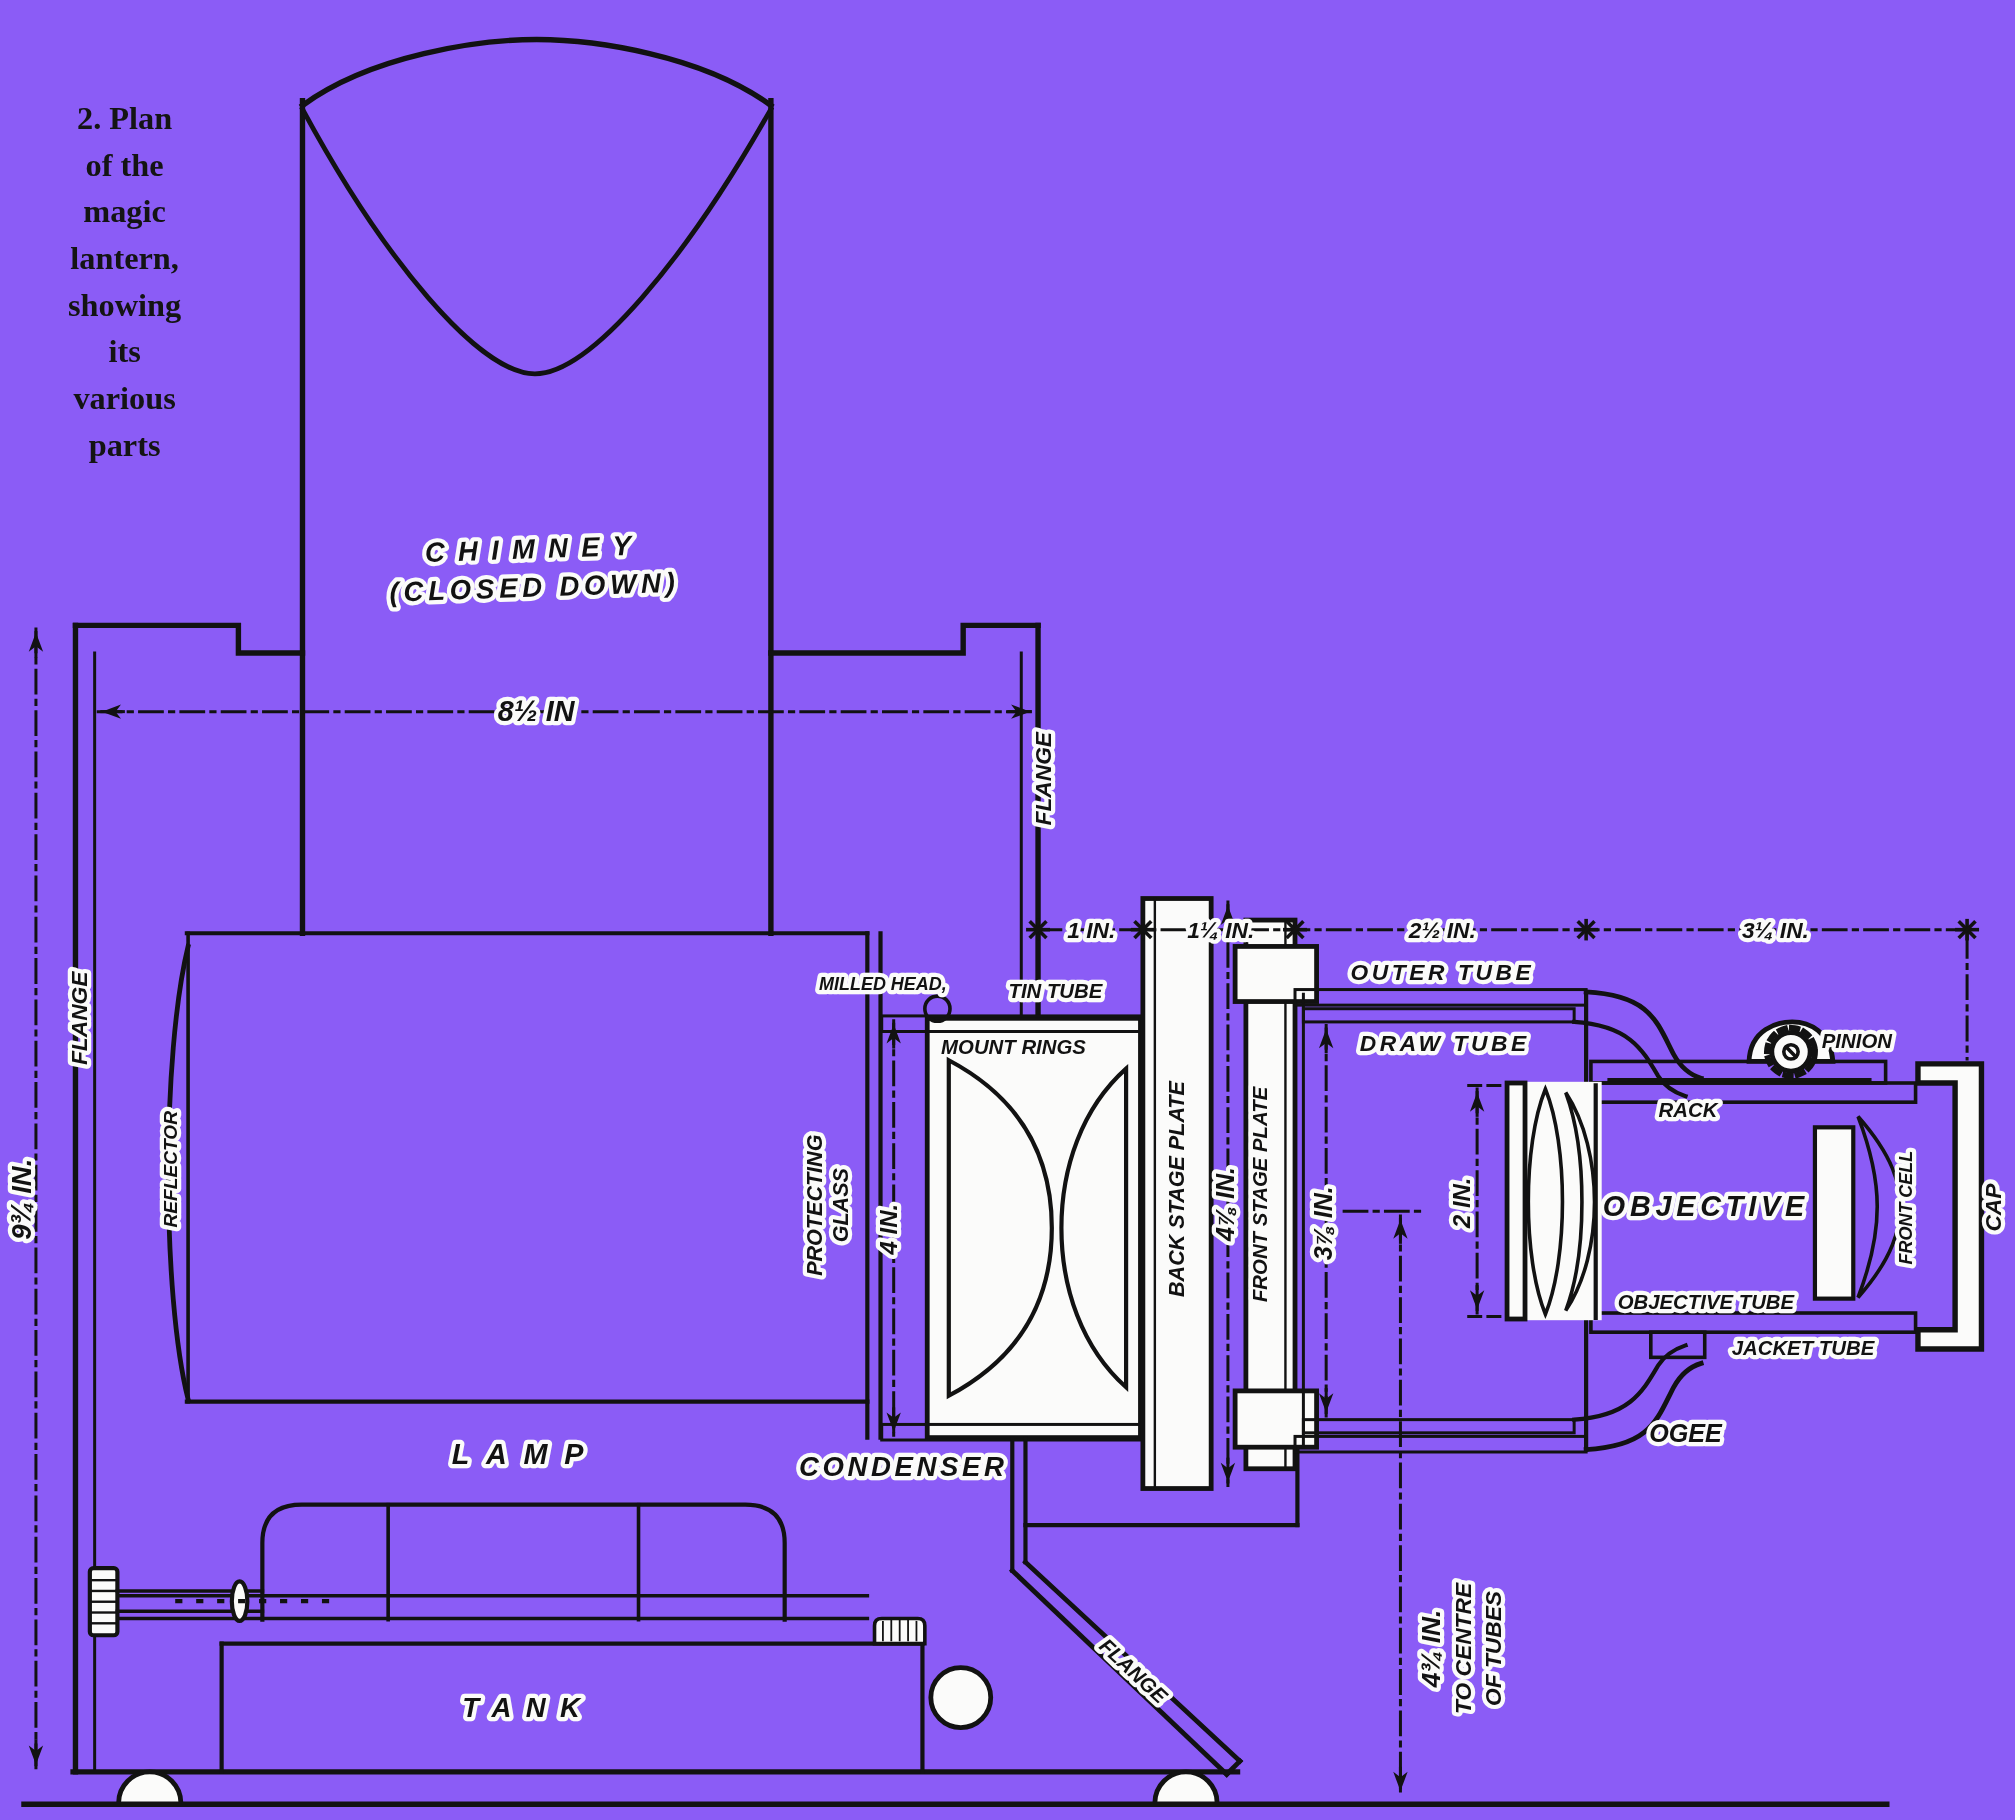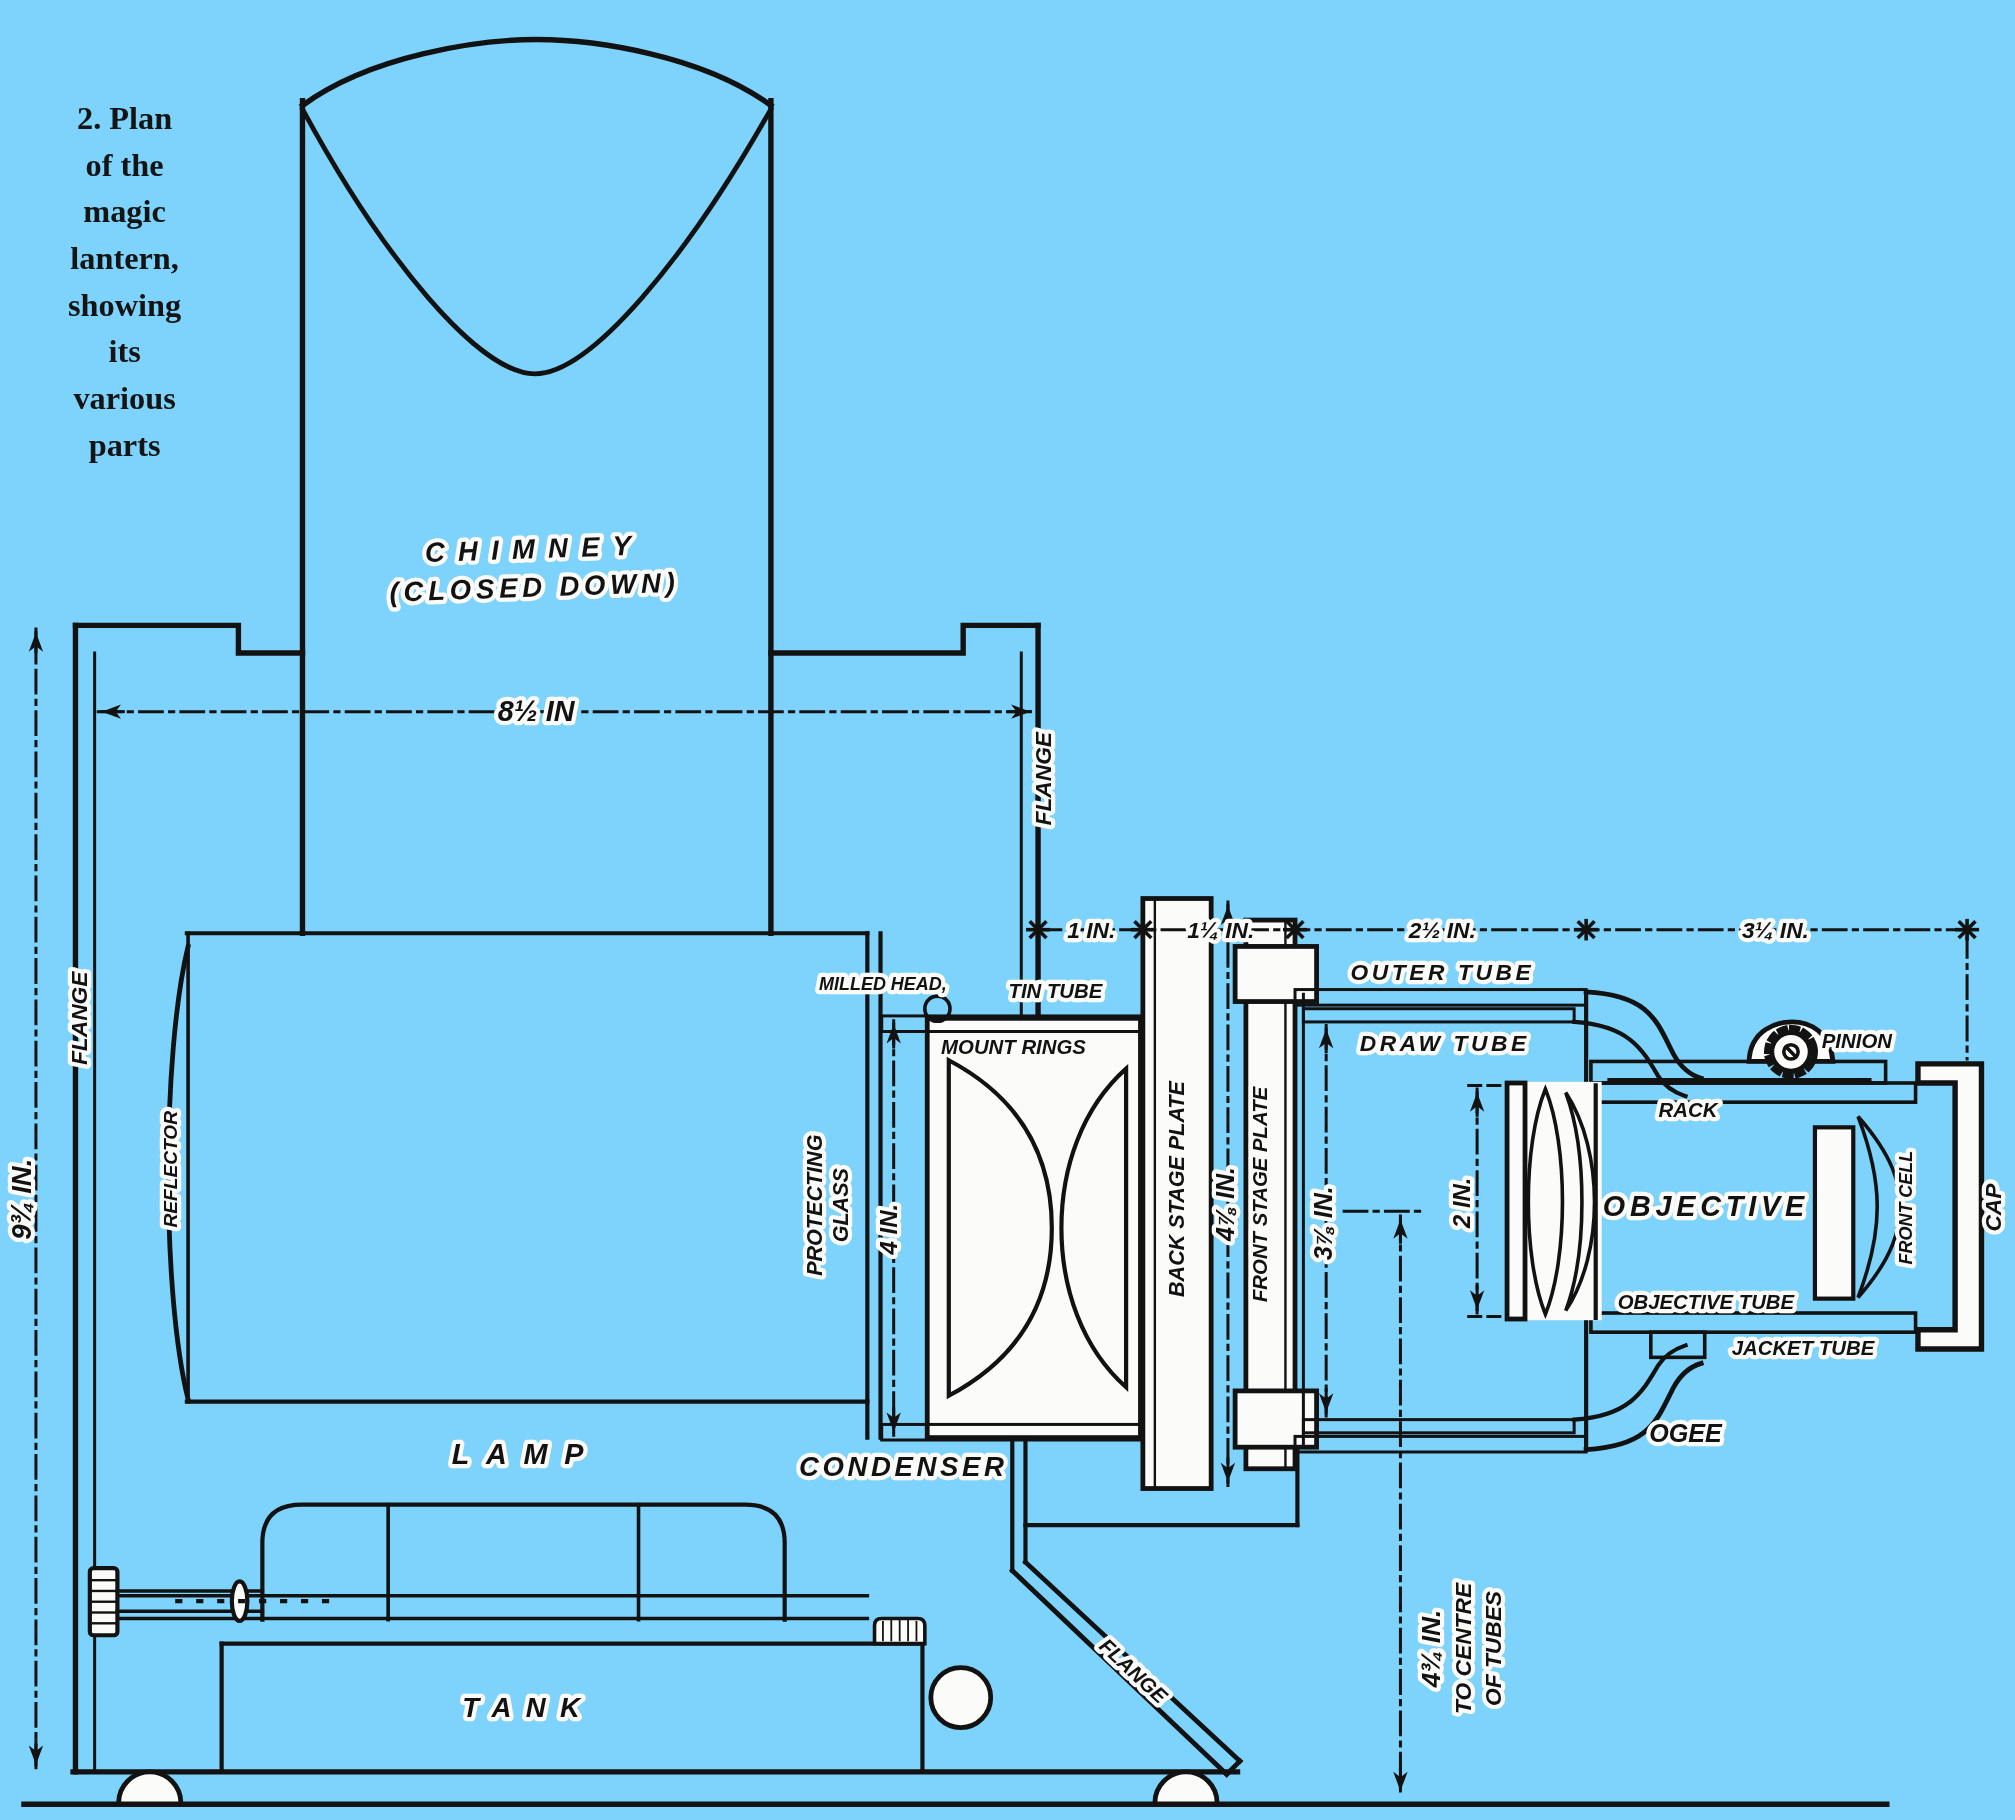--- a/index.html
+++ b/index.html
@@ -1,16 +1,16 @@
 <!DOCTYPE html>
 <html style="font-size:9.6px"><head>
 <meta charset="utf-8">
 <style>
   html,body{margin:0;padding:0;background:#e8e6e1;}
-  .page{width:2015px;height:1821px;background:#7dd3fc;position:relative;}
+  .page{width:2015px;height:1821px;background:#8b5cf6;position:relative;}
   svg{display:block;}
   .lbl, .dim{
     font-family:"Liberation Sans", sans-serif;
     font-style:italic; font-weight:bold; fill:#121212;
     paint-order:stroke; stroke:#fbfbfa; stroke-width:14px; stroke-linejoin:round;
   }
   .cap{
     font-family:"Liberation Serif", serif; font-weight:bold; fill:#141414;
   }
   .ln{stroke:#121212; fill:none; stroke-linecap:square;}

